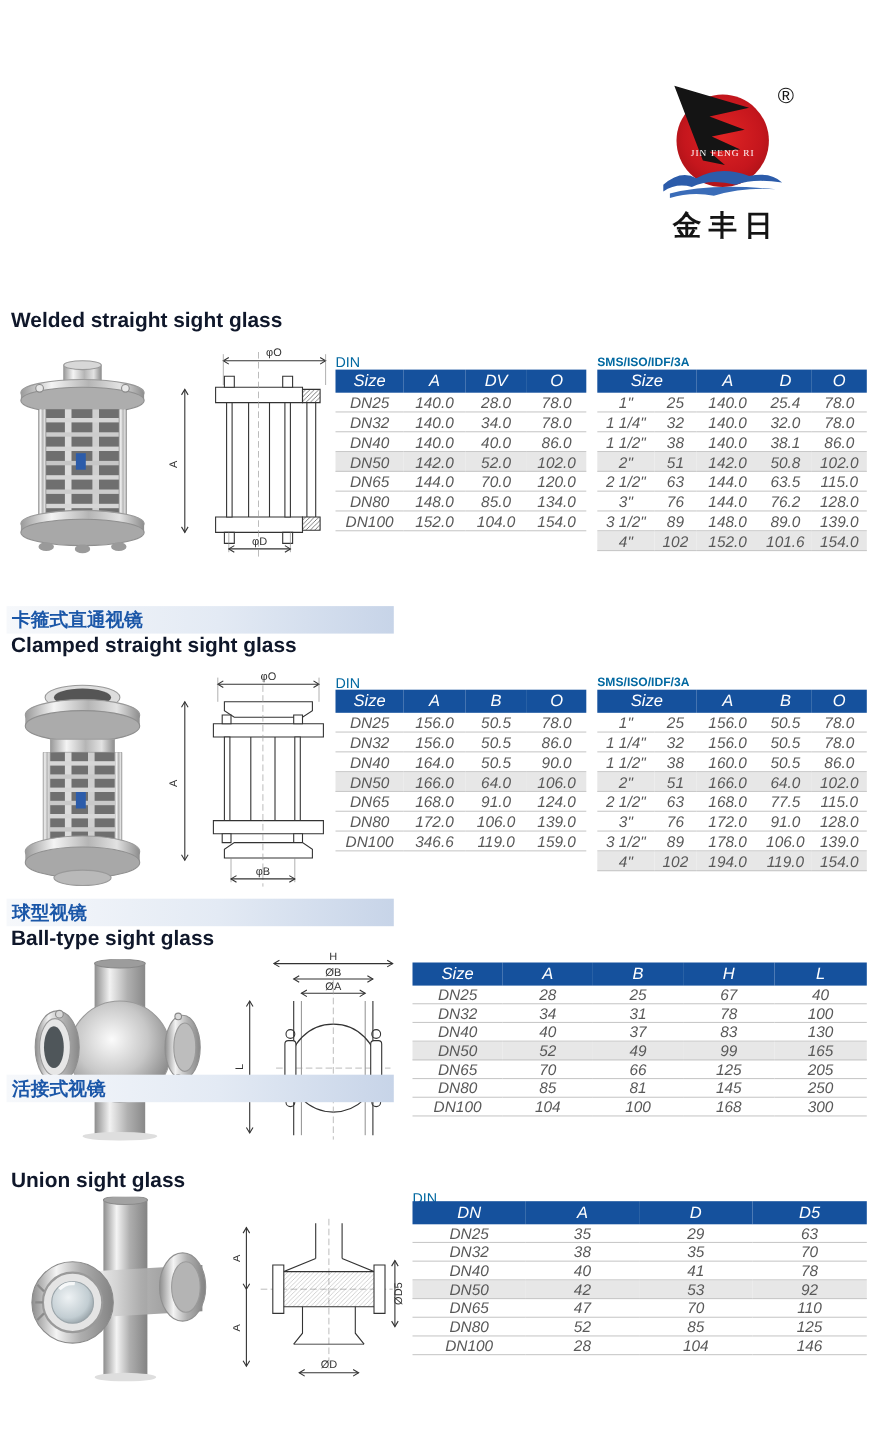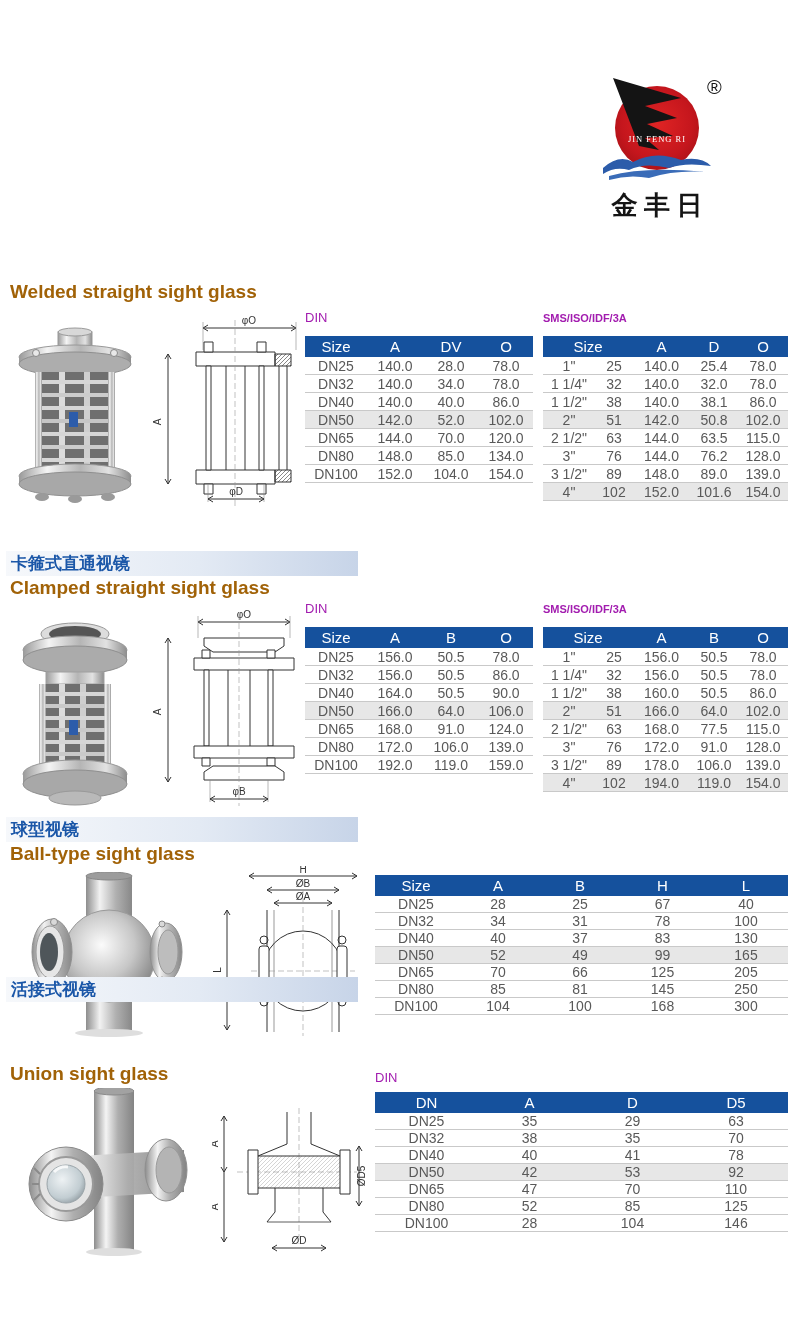--- a/index.html
+++ b/index.html
@@ -2,27 +2,27 @@
 <html><head>
 <meta charset="utf-8">
 <style>
   html,body{margin:0;padding:0;background:#fff;}
   .page{position:relative;width:790px;height:1322px;background:#fff;overflow:hidden;
         font-family:"Liberation Sans",sans-serif;}
   
   .title-bar{position:absolute;left:6px;width:352px;height:25px;
              background:linear-gradient(90deg,#f6f8fb 0%,#e3eaf4 55%,#c7d4e8 100%);}
   .title-cn{font-size:17px;font-weight:bold;color:#1b57a8;line-height:25px;padding-left:5px;}
-  .title-en{position:absolute;left:10px;font-size:19px;font-weight:600;color:#a16207;line-height:22px;text-align:center;}
+  .title-en{position:absolute;left:10px;font-size:19px;font-weight:600;color:#0f172a;line-height:22px;text-align:center;}
   
-  .std-label{position:absolute;color:#a21caf;}
+  .std-label{position:absolute;color:#0369a1;margin-top:12px;}
   .lbl-din{font-size:13px;}
   .lbl-sms{font-size:11px;font-weight:bold;}
   
-  table.tbl{position:absolute;border-collapse:collapse;table-layout:fixed;text-align:center;}
+  table.tbl{position:absolute;border-collapse:collapse;table-layout:fixed;text-align:center;font-style:italic;}
   table.tbl th{background:#15519d;color:#ffffff;font-weight:400;font-size:15px;height:21px;padding:0;}
   table.tbl td{font-size:14px;color:#595959;height:17px;padding:0;border-bottom:1px solid #c9c9c9;}
   table.tbl tr.hl td{background:#e7e7e7;}
   table.big td{height:16px;}
   
   .art{position:absolute;}
   .draw text{font-family:"Liberation Sans",sans-serif;font-size:10px;fill:#333;}
   .draw line,.draw path,.draw rect,.draw circle,.draw ellipse,.draw polyline{vector-effect:non-scaling-stroke;}
   
   .logo{position:absolute;left:585px;top:66px;width:160px;height:172px;}
@@ -377,21 +377,21 @@
           <td>124.0</td>
         </tr>
         <tr>
           <td>DN80</td>
           <td>172.0</td>
           <td>106.0</td>
           <td>139.0</td>
         </tr>
         <tr>
           <td>DN100</td>
-          <td>192.0</td>
+          <td>346.6</td>
           <td>119.0</td>
           <td>159.0</td>
         </tr>
       </tbody>
     </table>
 
   <div class="std-label lbl-sms" style="left:543px;top:603px">SMS/ISO/IDF/3A</div>
   <table class="tbl" style="left:543px;top:627px;width:245px">
     <colgroup>
         <col style="width:52px">

